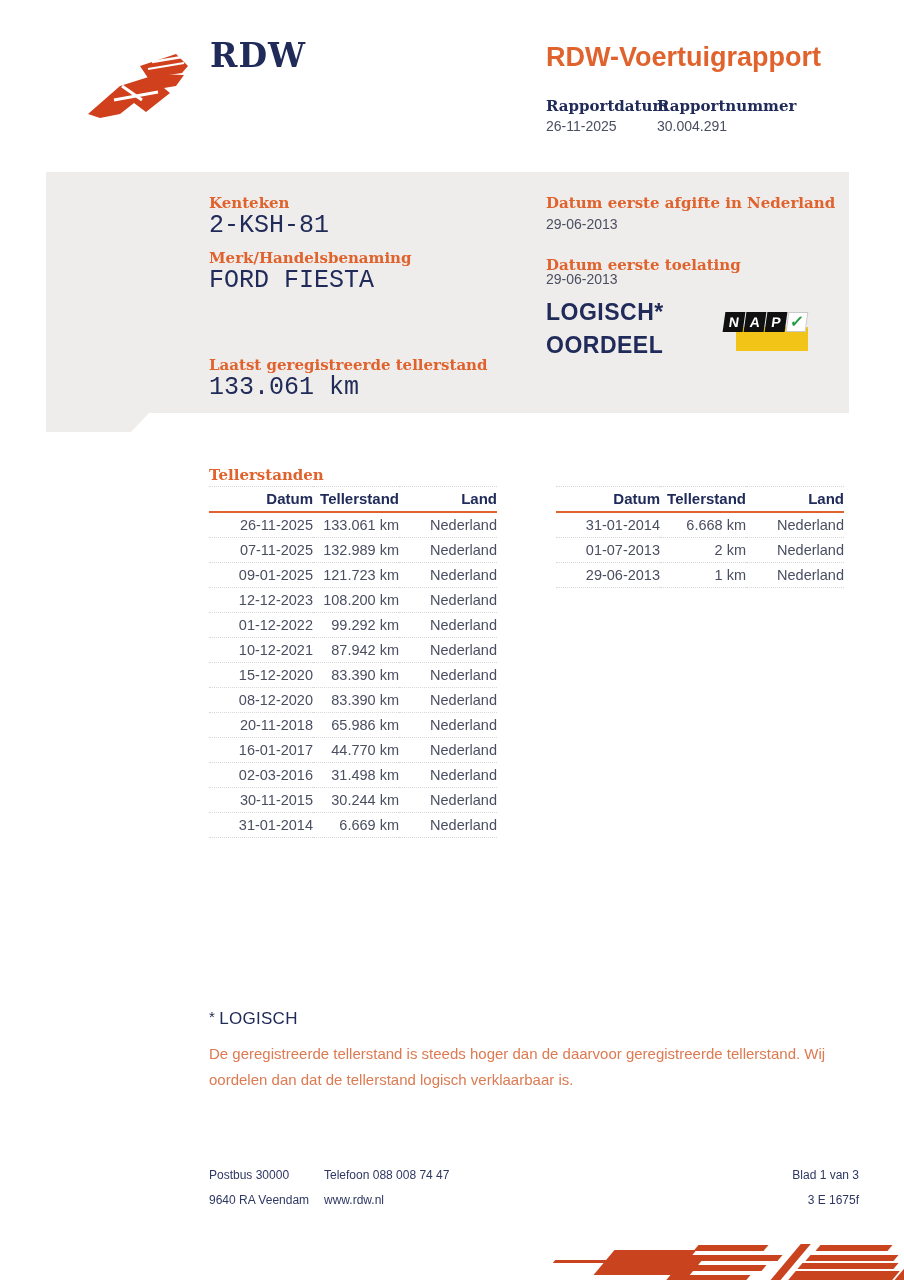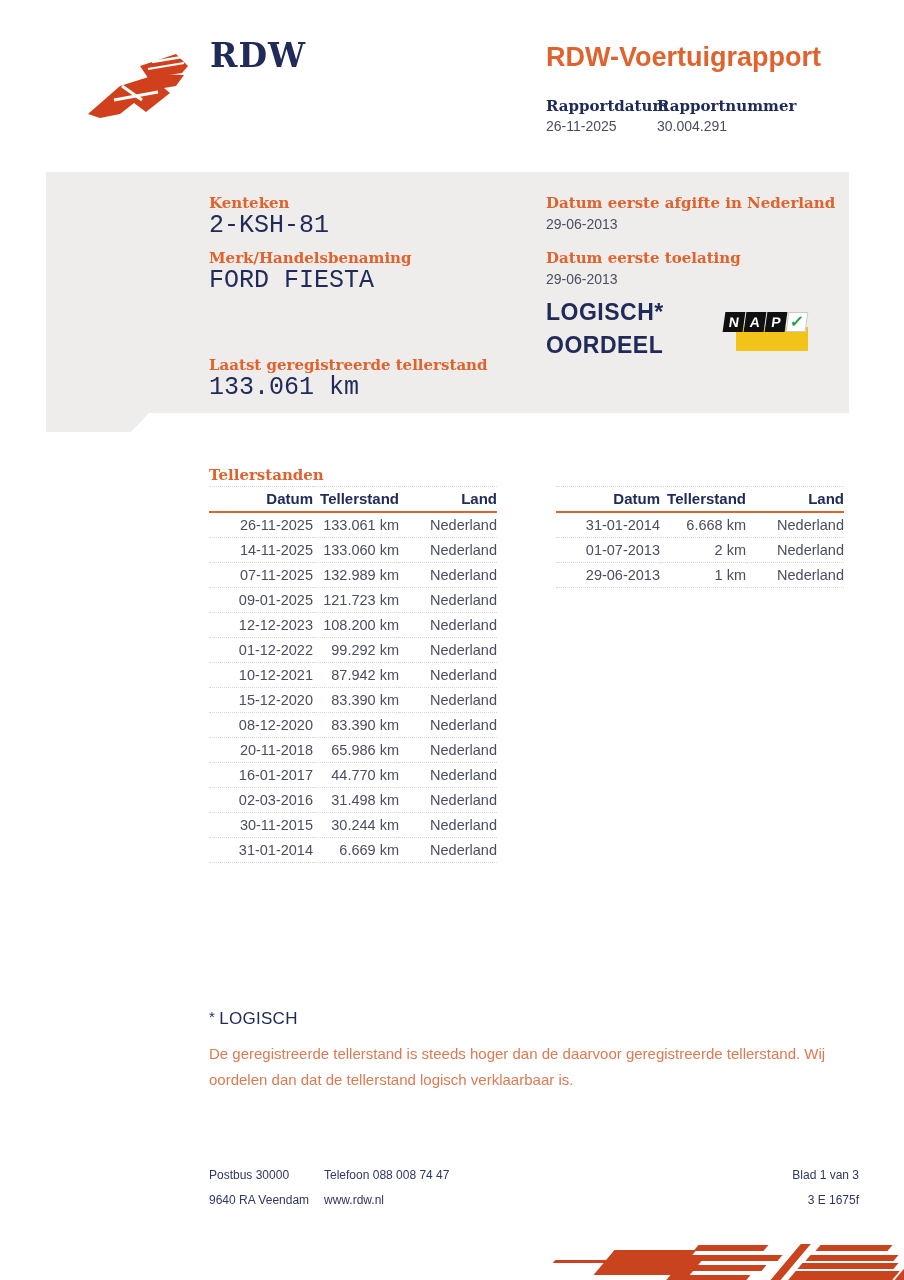--- a/index.html
+++ b/index.html
@@ -104,21 +104,21 @@
   <section class="vehicle-panel">
     <div class="fld-label lx" style="top:22px">Kenteken</div>
     <div class="fld-big  lx" style="top:39px">2-KSH-81</div>
     <div class="fld-label lx" style="top:77px">Merk/Handelsbenaming</div>
     <div class="fld-big  lx" style="top:94px">FORD FIESTA</div>
     <div class="fld-label lx" style="top:184px">Laatst geregistreerde tellerstand</div>
     <div class="fld-big  lx" style="top:201px">133.061 km</div>
 
     <div class="fld-label rx" style="top:22px">Datum eerste afgifte in Nederland</div>
     <div class="fld-small rx" style="top:44px">29-06-2013</div>
-    <div class="fld-label rx" style="top:77px">Datum eerste toelating</div>
+    <div class="fld-label rx" style="top:84px">Datum eerste toelating</div>
     <div class="fld-small rx" style="top:99px">29-06-2013</div>
 
     <div class="oordeel">
       <div>LOGISCH*</div>
       <div>OORDEEL</div>
     </div>
 
     <div class="nap">
       <div class="nap-yellow"></div>
       <div class="nap-tile nap-n">N</div>
@@ -136,25 +136,20 @@
         <tr>
           <th class="c0">Datum</th>
           <th class="c1" style="text-align:right">Tellerstand</th>
           <th class="c2" style="text-align:right">Land</th>
         </tr>
       </thead>
       <tbody>
           <tr>
             <td class="c0">26-11-2025</td>
             <td class="c1">133.061 km</td>
-            <td class="c2">Nederland</td>
-          </tr>
-          <tr>
-            <td class="c0">14-11-2025</td>
-            <td class="c1">133.060 km</td>
             <td class="c2">Nederland</td>
           </tr>
           <tr>
             <td class="c0">07-11-2025</td>
             <td class="c1">132.989 km</td>
             <td class="c2">Nederland</td>
           </tr>
           <tr>
             <td class="c0">09-01-2025</td>
             <td class="c1">121.723 km</td>

